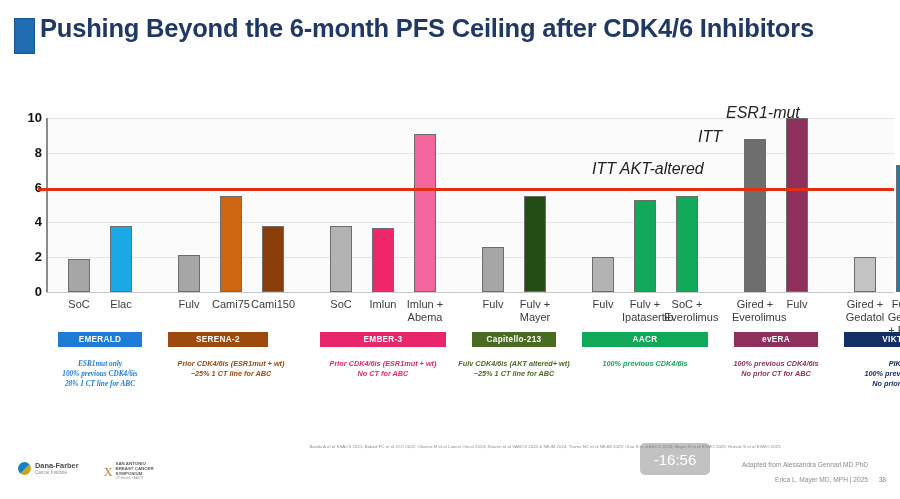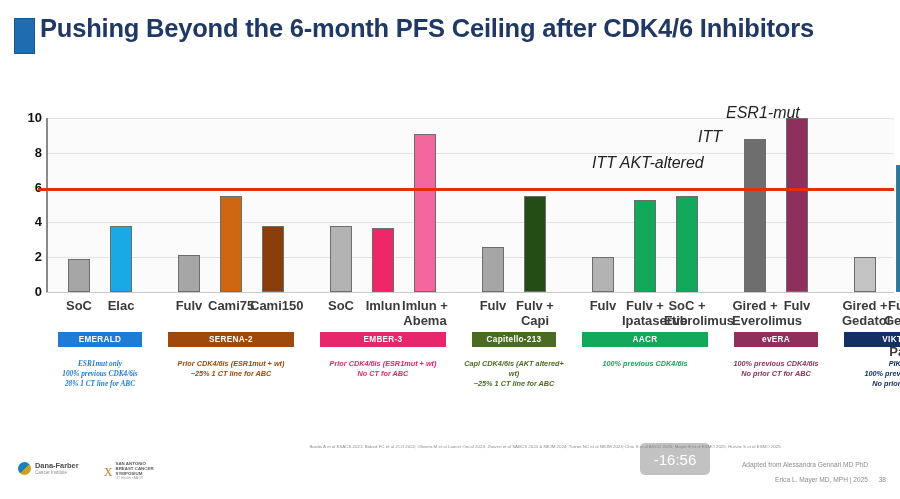--- a/index.html
+++ b/index.html
@@ -112,22 +112,22 @@
   .bar-annot {
     position: absolute;
     font-size: 16px;
     font-style: italic;
     color: #222222;
     white-space: nowrap;
     z-index: 7;
   }
   .cat-label {
     position: absolute;
-    font-size: 13px;
-    font-weight: bold;
+    font-size: 11px;
+    font-weight: normal;
     color: #3b3b3b;
     text-align: center;
     line-height: 1.18;
   }
 
   
   .trial-banner {
     position: absolute;
     height: 15px;
     box-sizing: border-box;
@@ -268,29 +268,29 @@
     <div class="ytick" style="top: 0px;">10</div>
     <div class="cat-label" style="left: 42px; width: 46px; top: 180px;">SoC</div>
     <div class="cat-label" style="left: 84px; width: 46px; top: 180px;">Elac</div>
     <div class="cat-label" style="left: 152px; width: 46px; top: 180px;">Fulv</div>
     <div class="cat-label" style="left: 194px; width: 46px; top: 180px;">Cami75</div>
     <div class="cat-label" style="left: 236px; width: 46px; top: 180px; text-align: center;">Cami150</div>
     <div class="cat-label" style="left: 304px; width: 46px; top: 180px;">SoC</div>
     <div class="cat-label" style="left: 346px; width: 46px; top: 180px;">Imlun</div>
     <div class="cat-label" style="left: 388px; width: 46px; top: 180px;">Imlun + Abema</div>
     <div class="cat-label" style="left: 456px; width: 46px; top: 180px;">Fulv</div>
-    <div class="cat-label" style="left: 498px; width: 46px; top: 180px;">Fulv + Capi</div>
+    <div class="cat-label" style="left: 498px; width: 46px; top: 180px;">Fulv + Mayer</div>
     <div class="cat-label" style="left: 566px; width: 46px; top: 180px;">Fulv</div>
     <div class="cat-label" style="left: 608px; width: 46px; top: 180px;">Fulv + Ipatasertib</div>
     <div class="cat-label" style="left: 650px; width: 46px; top: 180px;">SoC + Everolimus</div>
     <div class="cat-label" style="left: 718px; width: 46px; top: 180px;">Gired + Everolimus</div>
     <div class="cat-label" style="left: 760px; width: 46px; top: 180px;">Fulv</div>
     <div class="cat-label" style="left: 828px; width: 46px; top: 180px;">Gired + Gedatol</div>
     <div class="cat-label" style="left: 870px; width: 46px; top: 180px;">Fulv + Gedatol + Palbo</div>
-    <div class="bar-annot" style="left: 578px; top: 36px;">ITT  AKT-altered</div>
+    <div class="bar-annot" style="left: 578px; top: 42px;">ITT  AKT-altered</div>
     <div class="bar-annot" style="left: 684px; top: 10.44px;">ITT</div>
     <div class="bar-annot" style="left: 712px; top: -14px;">ESR1-mut</div>
   </div>
 
 <div id="citation">Bardia A et al SSACS 2021; Bidard FC et al JCO 2022; Oliveira M et al Lancet Oncol 2024; Jhaveri et al SABCS 2024 &amp; NEJM 2024; Turner NC et al NEJM 2023; Chia S et al ASCO 2025; Mayer E et al ESMO 2025; Hurvitz S et al ESMO 2025</div>
 <div id="adapted">Adapted from Alessandra Gennari MD PhD</div>
 <div id="presenter">Erica L. Mayer MD, MPH  |  2025</div>
 <div id="page-number">38</div>
 <div id="timer-pill">-16:56</div>
 
@@ -311,33 +311,33 @@
     <div id="sabcs-sponsors">UT Health  •  AACR</div>
   </div>
 </div>
 
 <div class="trial-banner" style="left: 58px; top: 332px; width: 84px; background: rgb(31, 124, 214);">EMERALD</div>
 <div class="trial-desc" style="left: 44px; top: 359px; width: 112px; color: rgb(31, 124, 214); font-family: Liberation Serif, serif;">
     <div>ESR1mut only</div>
     <div>100% previous CDK4/6is</div>
     <div>28% 1 CT line for ABC</div>
   </div>
-<div class="trial-banner" style="left: 168px; top: 332px; width: 126px; background: rgb(157, 74, 12);">SERENA-2</div>
+<div class="trial-banner" style="left: 168px; top: 332px; width: 100px; background: rgb(157, 74, 12);">SERENA-2</div>
 <div class="trial-desc" style="left: 154px; top: 359px; width: 154px; color: rgb(157, 74, 12);">
     <div>Prior CDK4/6is (ESR1mut + wt)</div>
     <div>~25% 1 CT line for ABC</div>
   </div>
 <div class="trial-banner" style="left: 320px; top: 332px; width: 126px; background: rgb(232, 38, 107);">EMBER-3</div>
 <div class="trial-desc" style="left: 306px; top: 359px; width: 154px; color: rgb(232, 38, 107);">
     <div>Prior CDK4/6is (ESR1mut + wt)</div>
     <div>No CT for ABC</div>
   </div>
 <div class="trial-banner" style="left: 472px; top: 332px; width: 84px; background: rgb(74, 107, 34);">Capitello-213</div>
 <div class="trial-desc" style="left: 458px; top: 359px; width: 112px; color: rgb(74, 107, 34);">
-    <div>Capi CDK4/6is (AKT altered+ wt)</div>
+    <div>Fulv CDK4/6is (AKT altered+ wt)</div>
     <div>~25% 1 CT line for ABC</div>
   </div>
 <div class="trial-banner" style="left: 582px; top: 332px; width: 126px; background: rgb(18, 168, 90);">AACR</div>
 <div class="trial-desc" style="left: 568px; top: 359px; width: 154px; color: rgb(18, 168, 90);">
     <div>100% previous CDK4/6is</div>
   </div>
 <div class="trial-banner" style="left: 734px; top: 332px; width: 84px; background: rgb(142, 47, 92);">evERA</div>
 <div class="trial-desc" style="left: 720px; top: 359px; width: 112px; color: rgb(142, 47, 92);">
     <div>100% previous CDK4/6is</div>
     <div>No prior CT for ABC</div>

